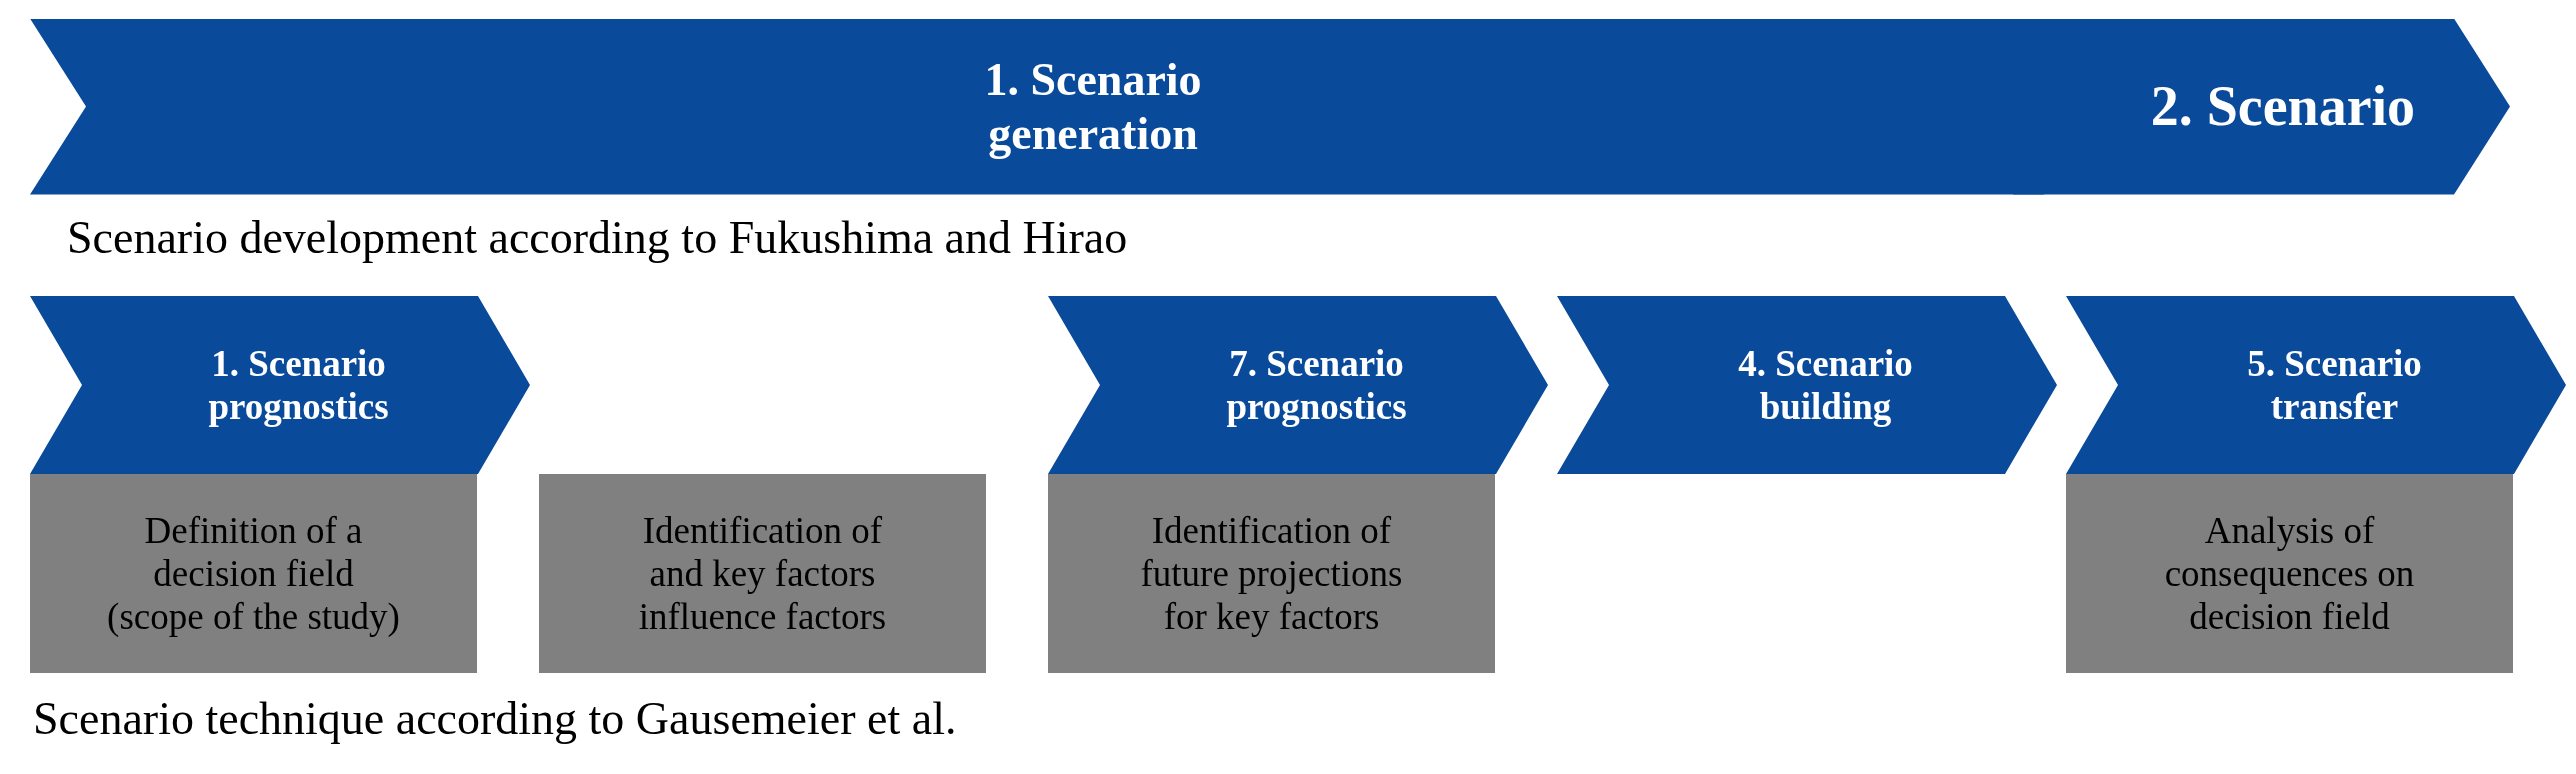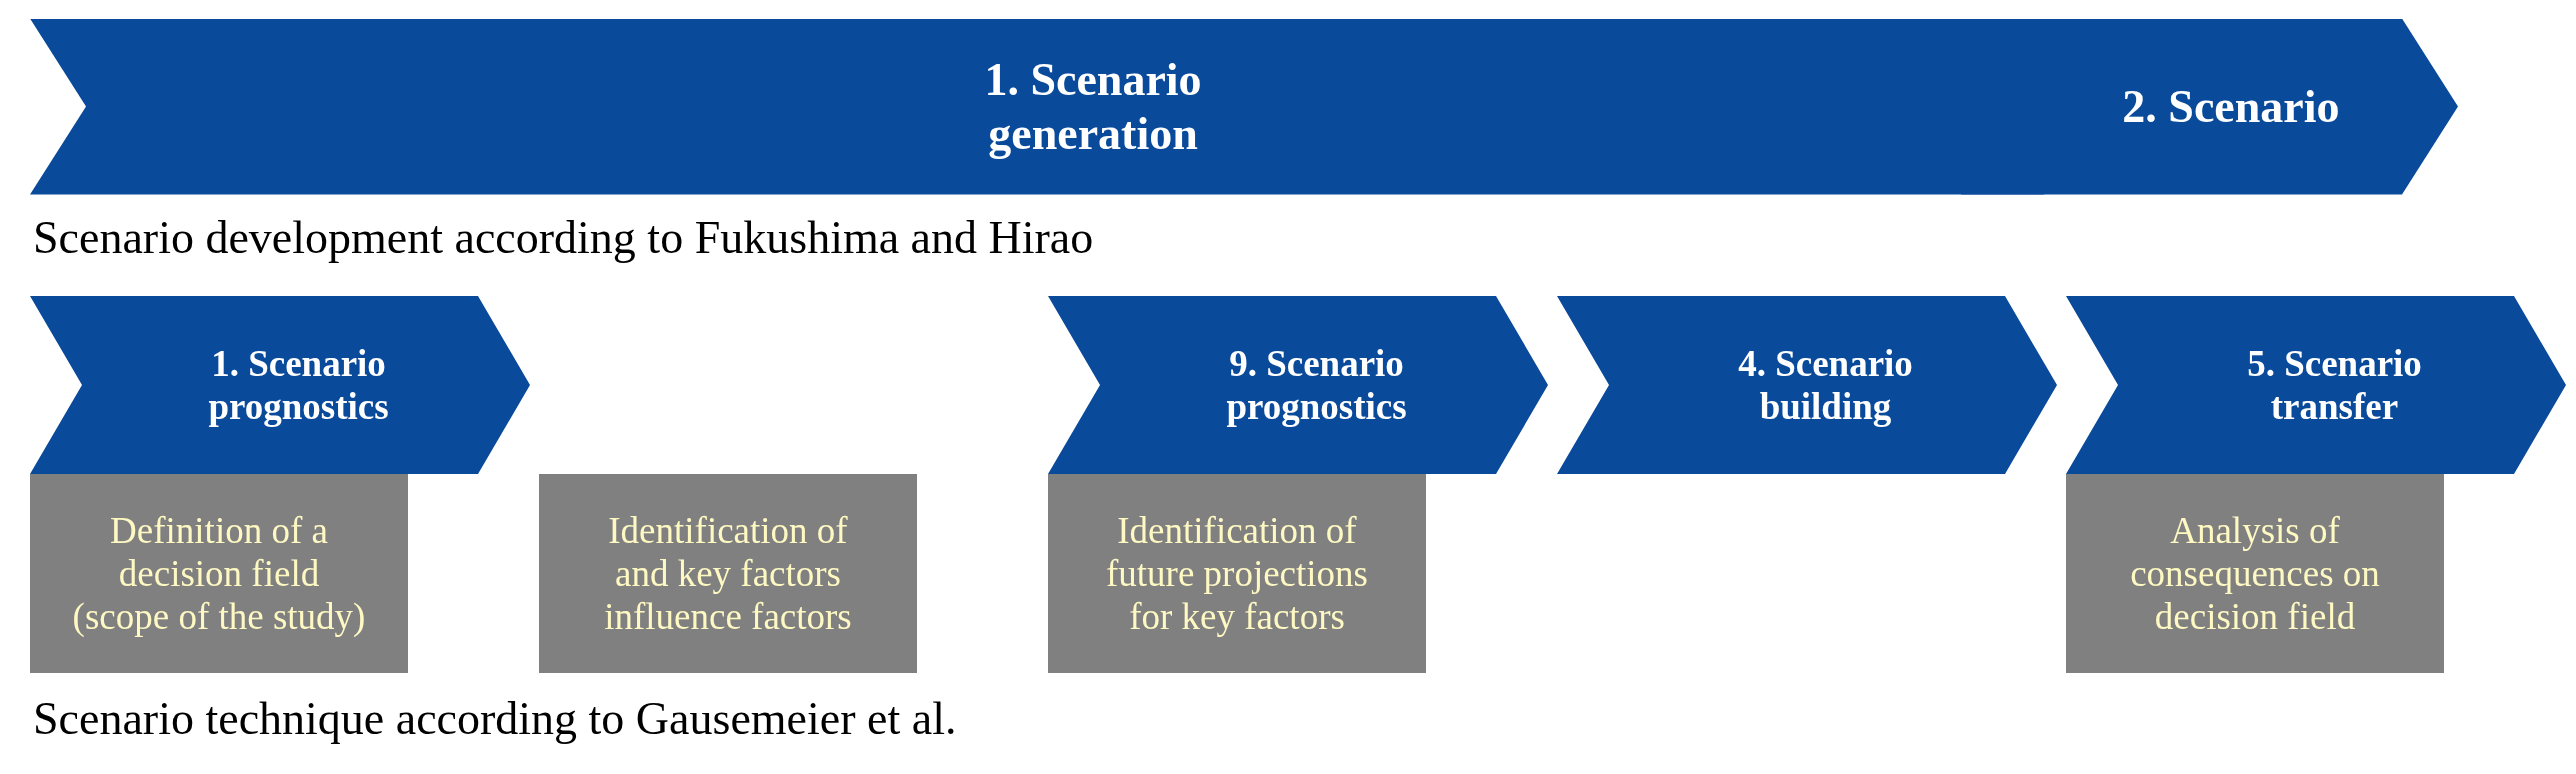--- a/index.html
+++ b/index.html
@@ -44,37 +44,37 @@
   }
   
   .chev.r1a {
     left: 0;
     width: 2070px;
     clip-path: polygon(0 0, calc(100% - 56px) 0, 100% 50%, calc(100% - 56px) 100%, 0 100%, 56px 50%);
     font-size: 46px;
     padding-left: 56px;
   }
   .chev.r1b {
-    left: 1931px;
+    left: 1983px;
     width: 497px;
     clip-path: polygon(0 0, calc(100% - 56px) 0, 100% 50%, calc(100% - 56px) 100%, 0 100%, 56px 50%);
-    font-size: 46px;
+    font-size: 56px;
     padding-left: 49px;
     padding-right: 6.2px;
   }
 
   .caption {
     position: absolute;
     left: 33px;
     font-size: 46px;
     color: #000000;
     white-space: nowrap;
     line-height: 1;
   }
-  #caption-top  { top: 215px; }
+  #caption-top  { top: 215px; margin-left: 34px; }
   #caption-bot  { top: 696px; }
 
   
   .row2 {
     position: absolute;
     left: 30px;
     top: 296px;
     width: 2507px;
     height: 376px;
   }
@@ -100,29 +100,29 @@
     color: #ffffff;
     font-weight: bold;
     font-size: 37px;
     line-height: 1.17;
     text-align: center;
   }
   .step .body {
     position: absolute;
     left: 0;
     top: 178px;
-    width: 378px;
+    width: 447px;
     height: 199px;
     background: #808080;
     display: flex;
     align-items: center;
     justify-content: center;
     box-sizing: border-box;
     padding: 0 5px;
-    color: #fef9c3;
+    color: #000000;
     font-size: 37px;
     line-height: 1.17;
     text-align: center;
   }
   .step.s1 { left: 0px; }
   .step.s2 { left: 509px; }
   .step.s3 { left: 1018px; }
   .step.s4 { left: 1527px; }
   .step.s5 { left: 2036px; }
 
@@ -176,21 +176,21 @@
           <span class="nowrapline">Identification of</span>
           <span class="nowrapline">and key factors</span>
           <span class="nowrapline">influence factors</span>
         </span>
       </div>
     </div>
 
     <div class="step s3">
       <div class="head">
         <span>
-          <span class="nowrapline">9. Scenario</span>
+          <span class="nowrapline">7. Scenario</span>
           <span class="nowrapline">prognostics</span>
         </span>
       </div>
       <div class="body">
         <span>
           <span class="nowrapline">Identification of</span>
           <span class="nowrapline">future projections</span>
           <span class="nowrapline">for key factors</span>
         </span>
       </div>

